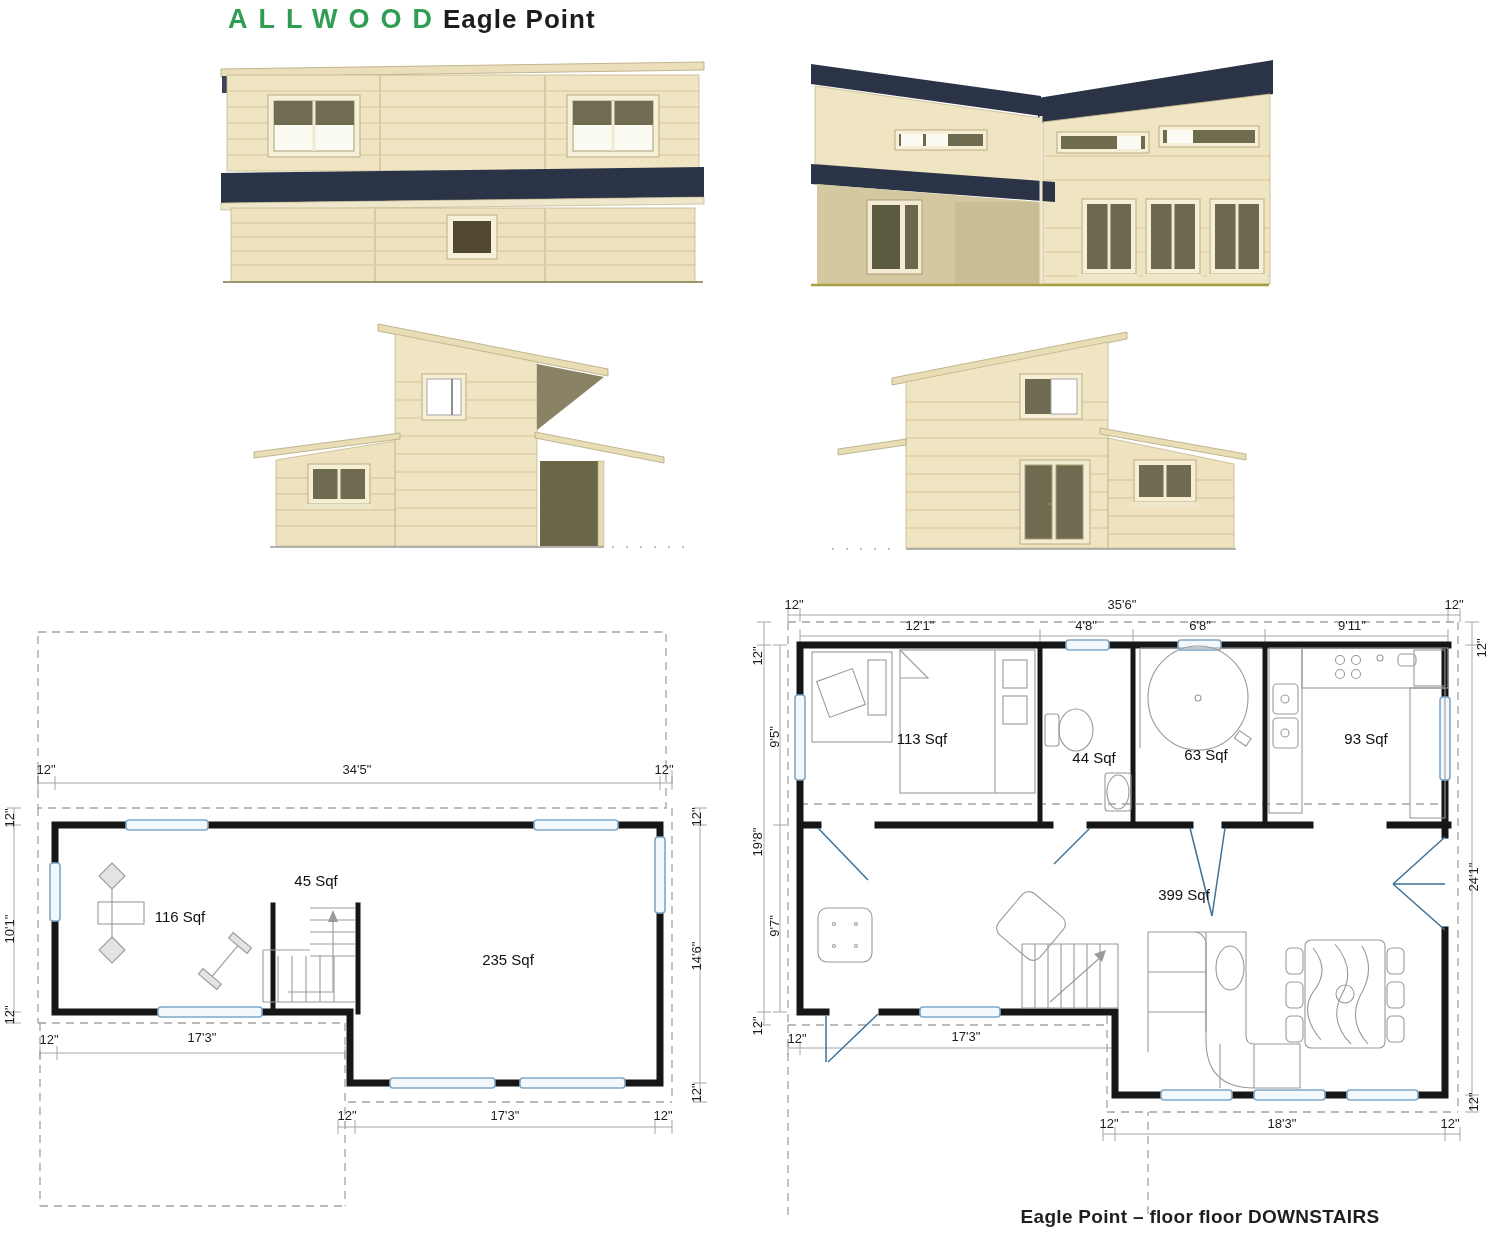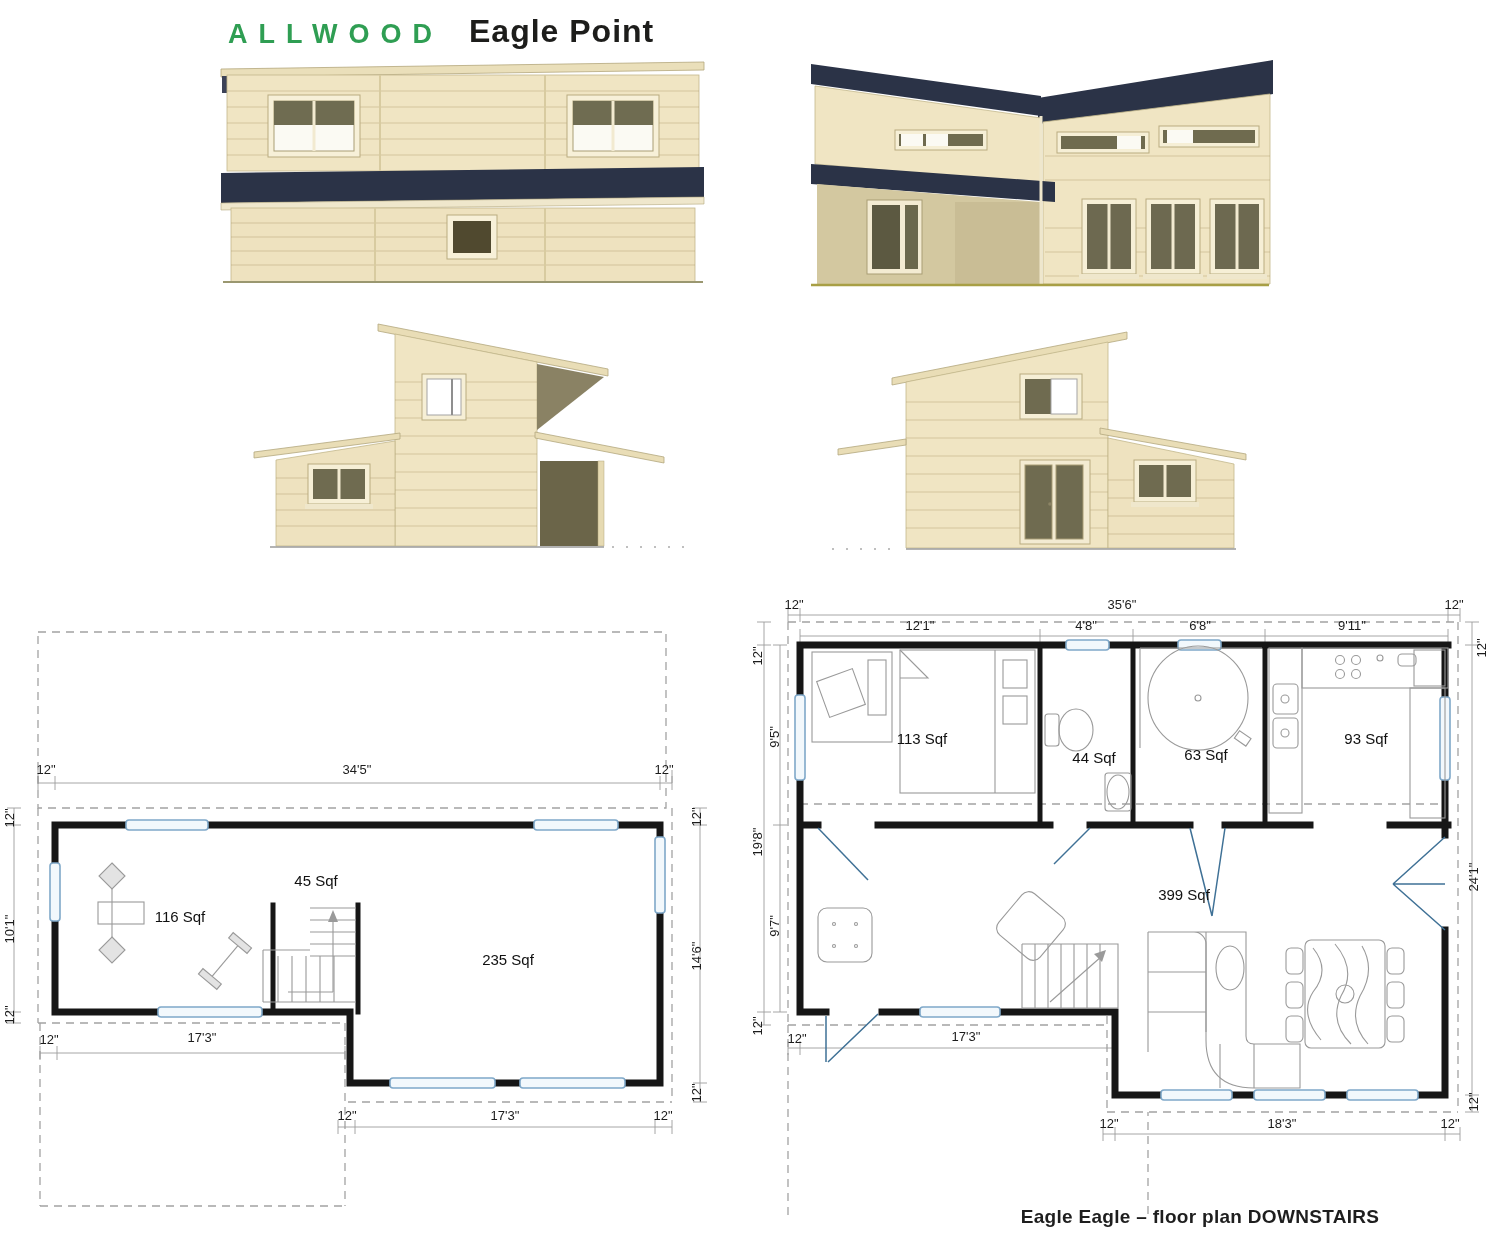--- a/index.html
+++ b/index.html
@@ -1,21 +1,21 @@
 <!DOCTYPE html>
 <html><head>
 <meta charset="utf-8">
 <style>
   html,body{margin:0;padding:0;background:#ffffff;}
   .page{position:relative;width:1500px;height:1239px;background:#fff;overflow:hidden;
         font-family:"Liberation Sans",sans-serif;}
   .abs{position:absolute;}
-  .header{position:absolute;left:228px;top:14px;height:36px;display:flex;align-items:flex-end;gap:26px;}
+  .header{position:absolute;left:228px;top:4px;height:36px;display:flex;align-items:flex-start;}
   .brand{font-size:27px;font-weight:700;color:#2f9e53;letter-spacing:11px;}
-  .product{font-size:32px;font-weight:700;color:#1d1d1b;letter-spacing:1px;}
+  .product{font-size:26px;font-weight:700;color:#1d1d1b;letter-spacing:1px;}
   .caption{position:absolute;font-size:19px;font-weight:600;color:#1e1e1e;letter-spacing:0.3px;text-align:center;}
   svg text{font-family:"Liberation Sans",sans-serif;}
   .dim{font-size:13px;fill:#1c1c1c;}
   .room{font-size:15px;fill:#101010;}
   .wall{stroke:#161616;stroke-width:7;fill:none;stroke-linecap:square;}
   .wall2{stroke:#161616;stroke-width:5;fill:none;stroke-linecap:square;}
   .dash{stroke:#a3a3a3;stroke-width:1.3;fill:none;stroke-dasharray:8 6;}
   .dimln{stroke:#9c9c9c;stroke-width:0.9;fill:none;}
   .win{fill:#f2f8fc;stroke:#7fa8c9;stroke-width:1.6;}
   .door{stroke:#3f7196;stroke-width:1.5;fill:none;}
@@ -375,15 +375,15 @@
     </g>
     <g>
       <text class="room" x="172" y="148" text-anchor="middle">113 Sqf</text>
       <text class="room" x="344" y="167" text-anchor="middle">44 Sqf</text>
       <text class="room" x="456" y="164" text-anchor="middle">63 Sqf</text>
       <text class="room" x="616" y="148" text-anchor="middle">93 Sqf</text>
       <text class="room" x="434" y="304" text-anchor="middle">399 Sqf</text>
     </g>
   </svg>
 
-  <div class="caption" style="left:980px;top:1206px;width:440px;">Eagle Eagle – floor plan DOWNSTAIRS</div>
+  <div class="caption" style="left:980px;top:1206px;width:440px;">Eagle Point – floor floor DOWNSTAIRS</div>
 
 </div>
 
 </body></html>

